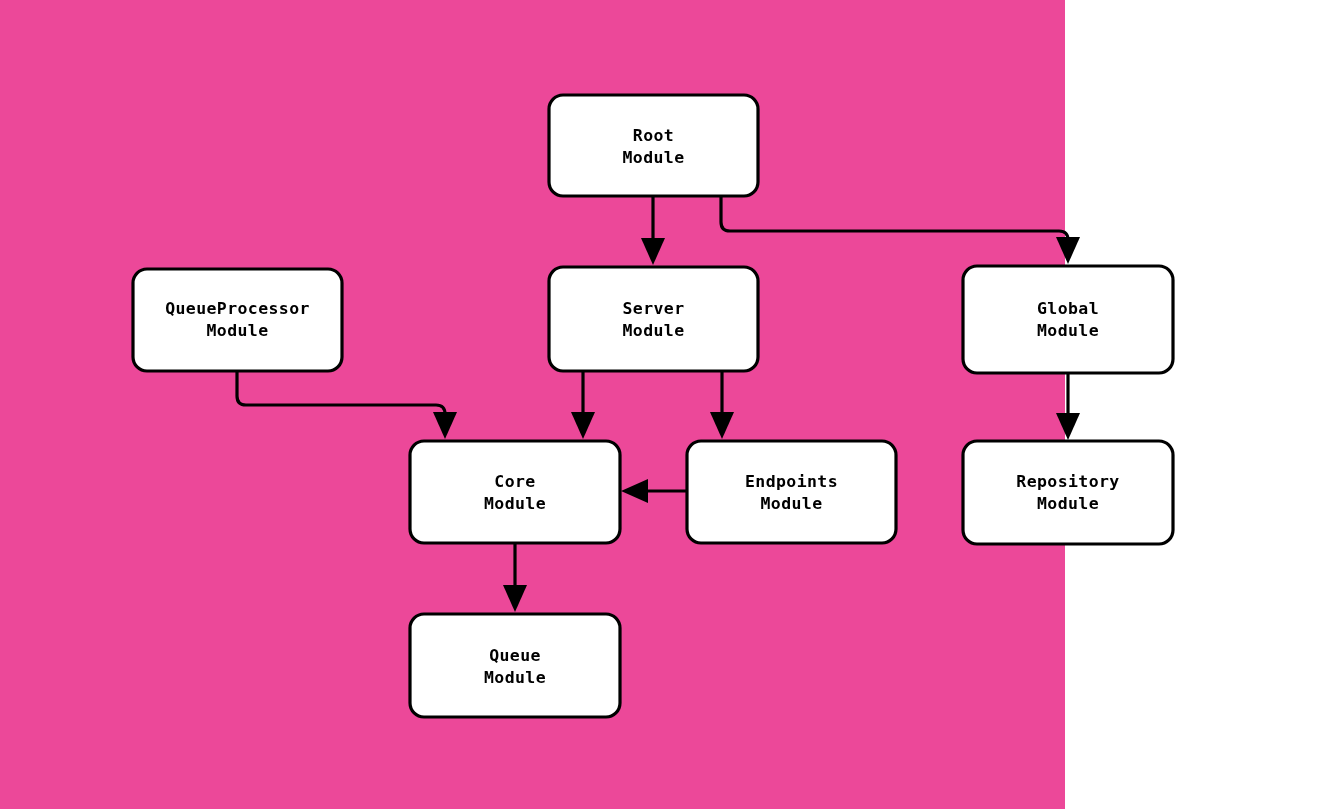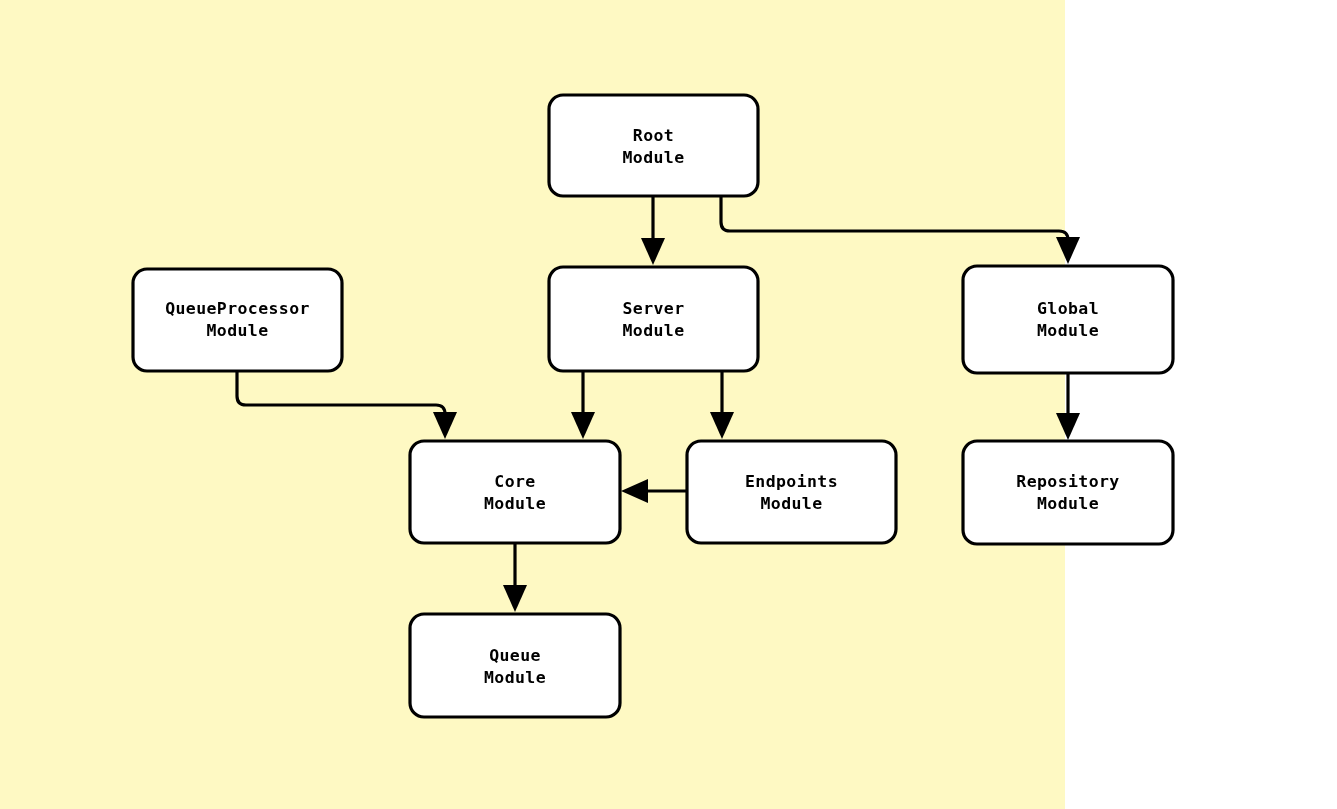--- a/index.html
+++ b/index.html
@@ -10,21 +10,21 @@
   body {
     width: 1337px;
     height: 809px;
     overflow: hidden;
     font-family: "DejaVu Sans Mono", monospace;
   }
   #diagram-root {
     position: relative;
     width: 1065px;
     height: 809px;
-    background: #fef9c3;
+    background: #ec4899;
   }
   svg.diagram-canvas {
     position: absolute;
     left: 0;
     top: 0;
     width: 1337px;
     height: 809px;
     display: block;
   }
   .node-rect {

